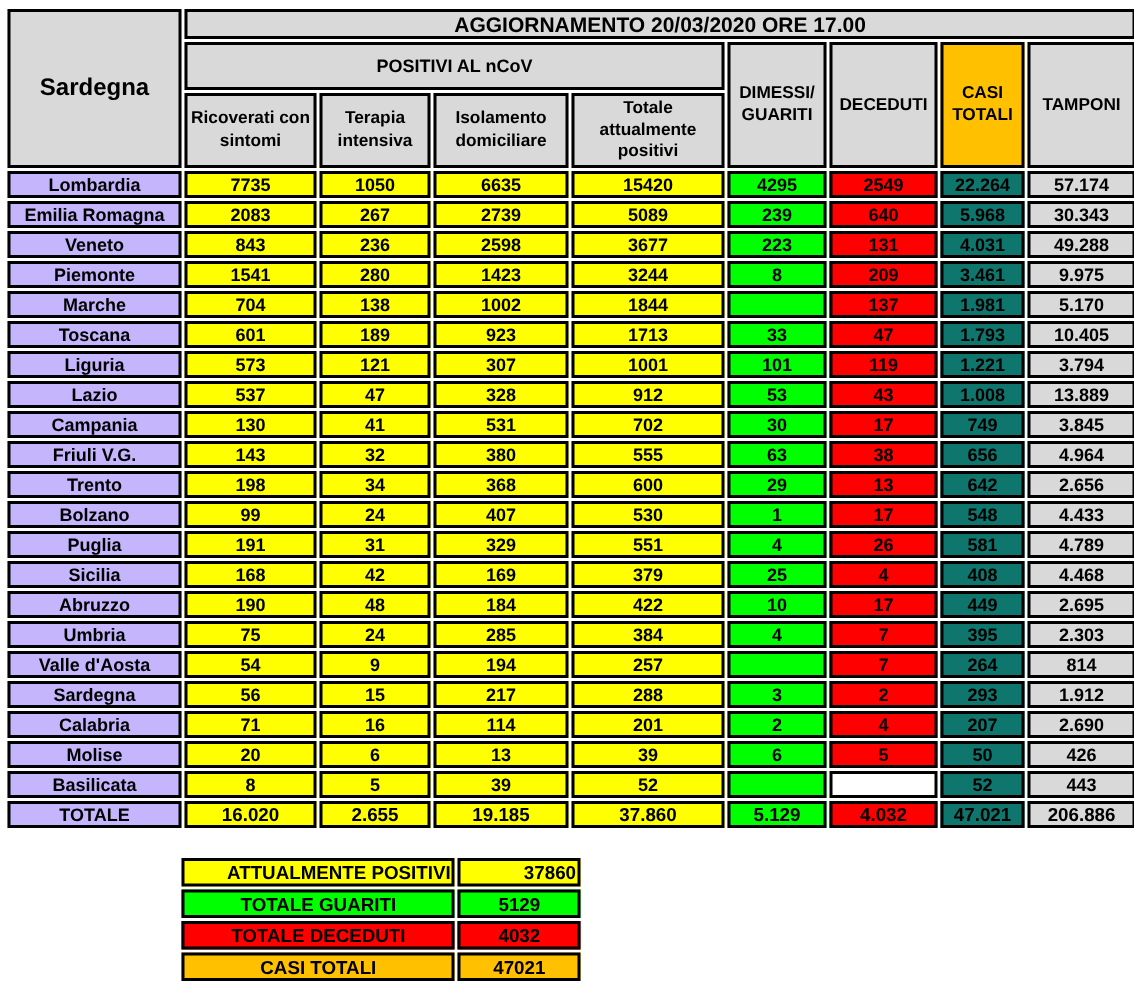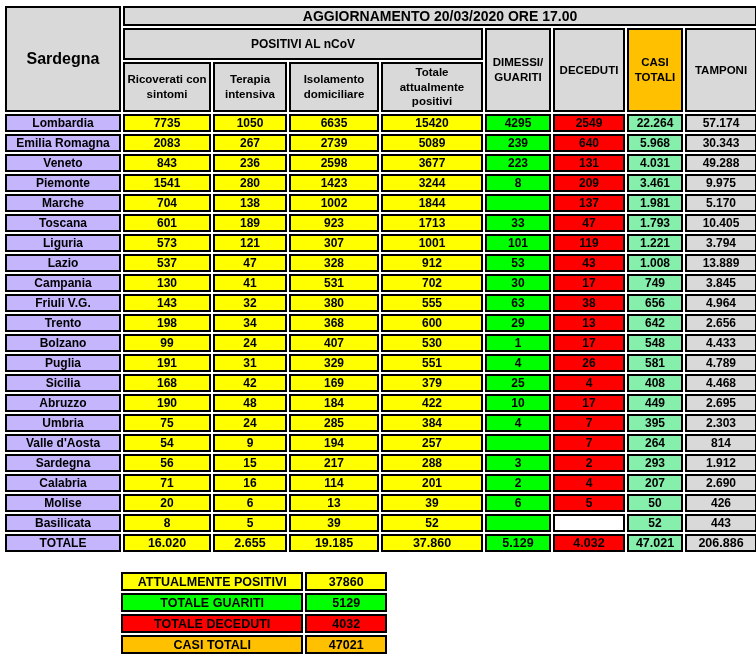--- a/index.html
+++ b/index.html
@@ -18,30 +18,30 @@
   .title-cell { height:16px; font-size:14px; }
   .group-cell { height:32px; font-size:12px; }
   .sub-cell   { height:50px; font-size:11.5px; line-height:1.3; }
   .casi-hdr   { background:#FFC000; }
 
   tbody td, tfoot td { height:17.4px; font-size:12px; }
   td.region { background:#c4b5fd; font-size:12px;margin-top:22px; }
   td.yellow { background:#FFFF00; }
   td.green  { background:#00FF00; }
   td.red    { background:#FF0000; }
-  td.orange { background:#86efac; }
+  td.orange { background:#0f766e; }
   td.gray   { background:#D9D9D9; }
   td.white  { background:#FFFFFF; }
   tfoot td  { font-size:12.5px; }
 
   table.summary { margin:16px 0 0 116px; width:270px; }
   table.summary td { height:19px; font-size:12.5px; }
   table.summary td.lbl { width:170px; }
   table.summary td.val { width:76px; }
-  tr.sum-yellow td { background:#FFFF00; }
+  tr.sum-yellow td { background:#FFFF00;text-align:right; }
   tr.sum-green  td { background:#00FF00; }
   tr.sum-red    td { background:#FF0000; }
   tr.sum-orange td { background:#FFC000; }
 </style>
 </head>
 <body>
 
 <div class="page">
 
   <table class="main">

